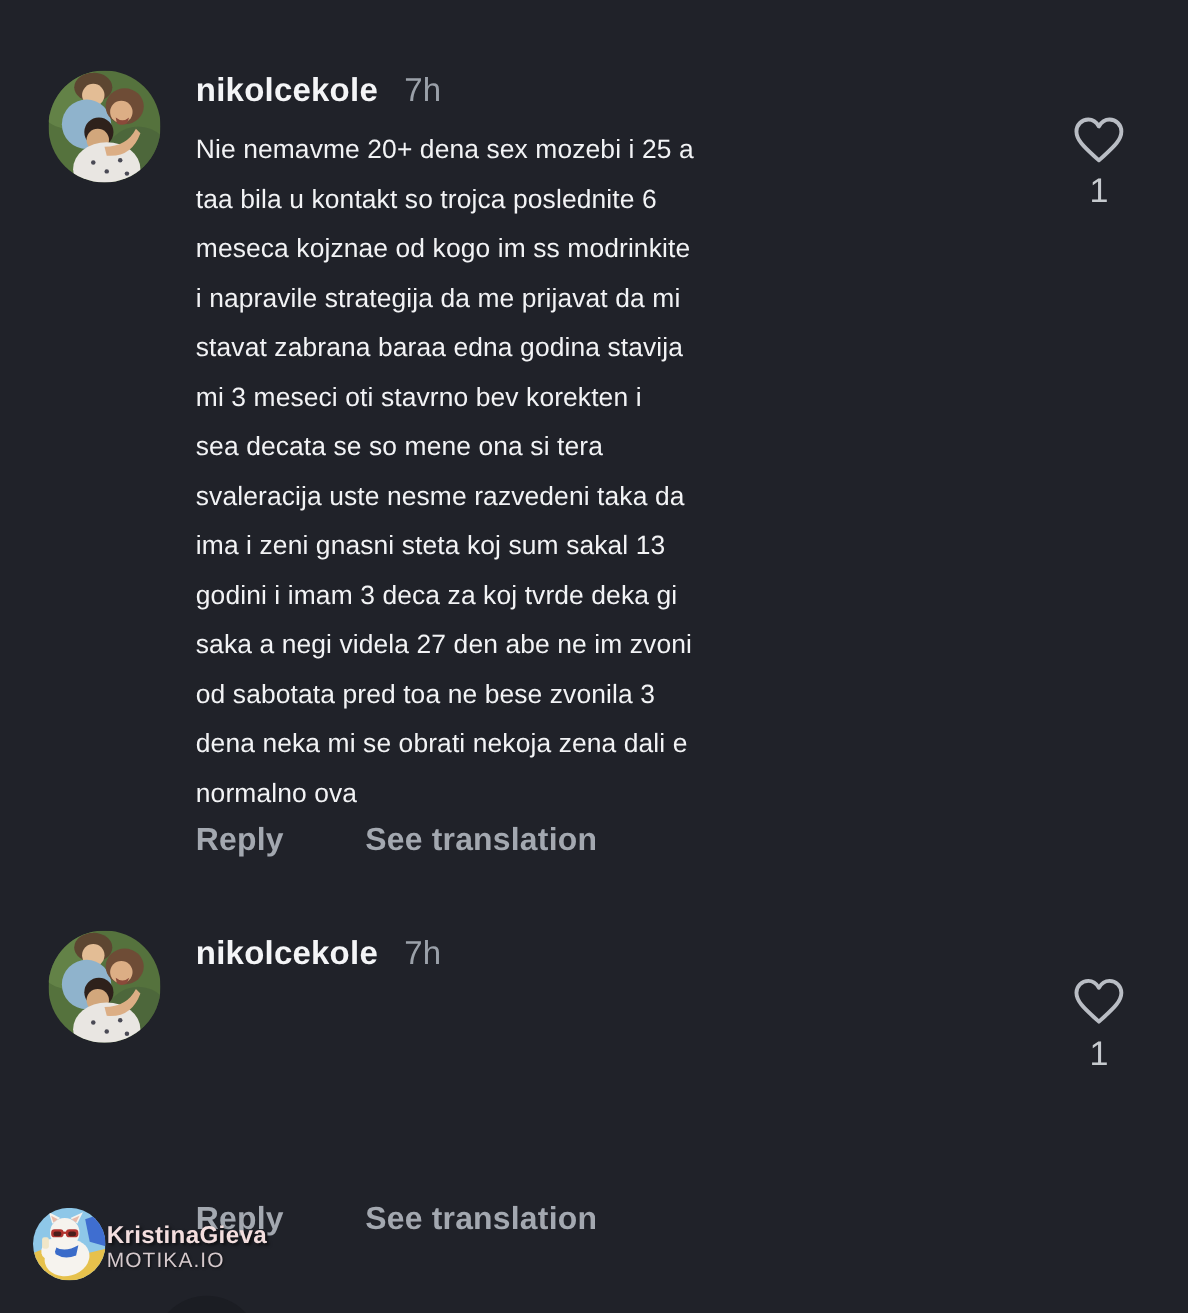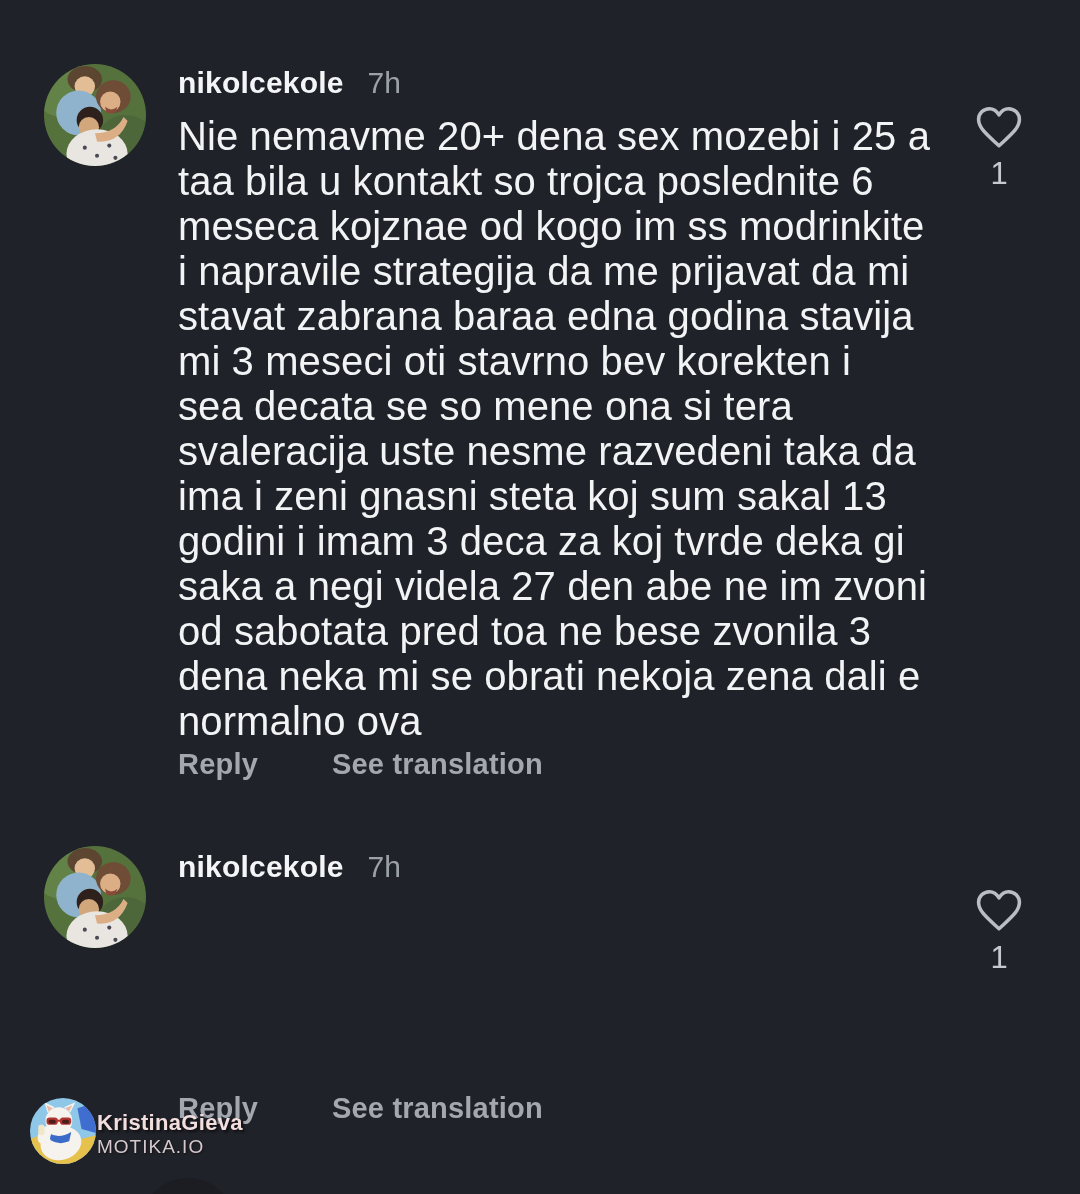--- a/index.html
+++ b/index.html
@@ -35,21 +35,21 @@
     color: #f4f5f7;
     letter-spacing: 0.2px;
   }
   .timestamp {
     font-size: 30px;
     font-weight: 400;
     color: #9ba1a9;
     margin-left: 12px;
   }
   .comment-body {
-    font-size: 40px;
+    font-size: 24px;
     line-height: 45px;
     color: #f2f3f5;
     white-space: pre;
     letter-spacing: 0.1px;
   }
   .actions-row {
     display: flex;
     gap: 74px;
     align-items: baseline;
   }

